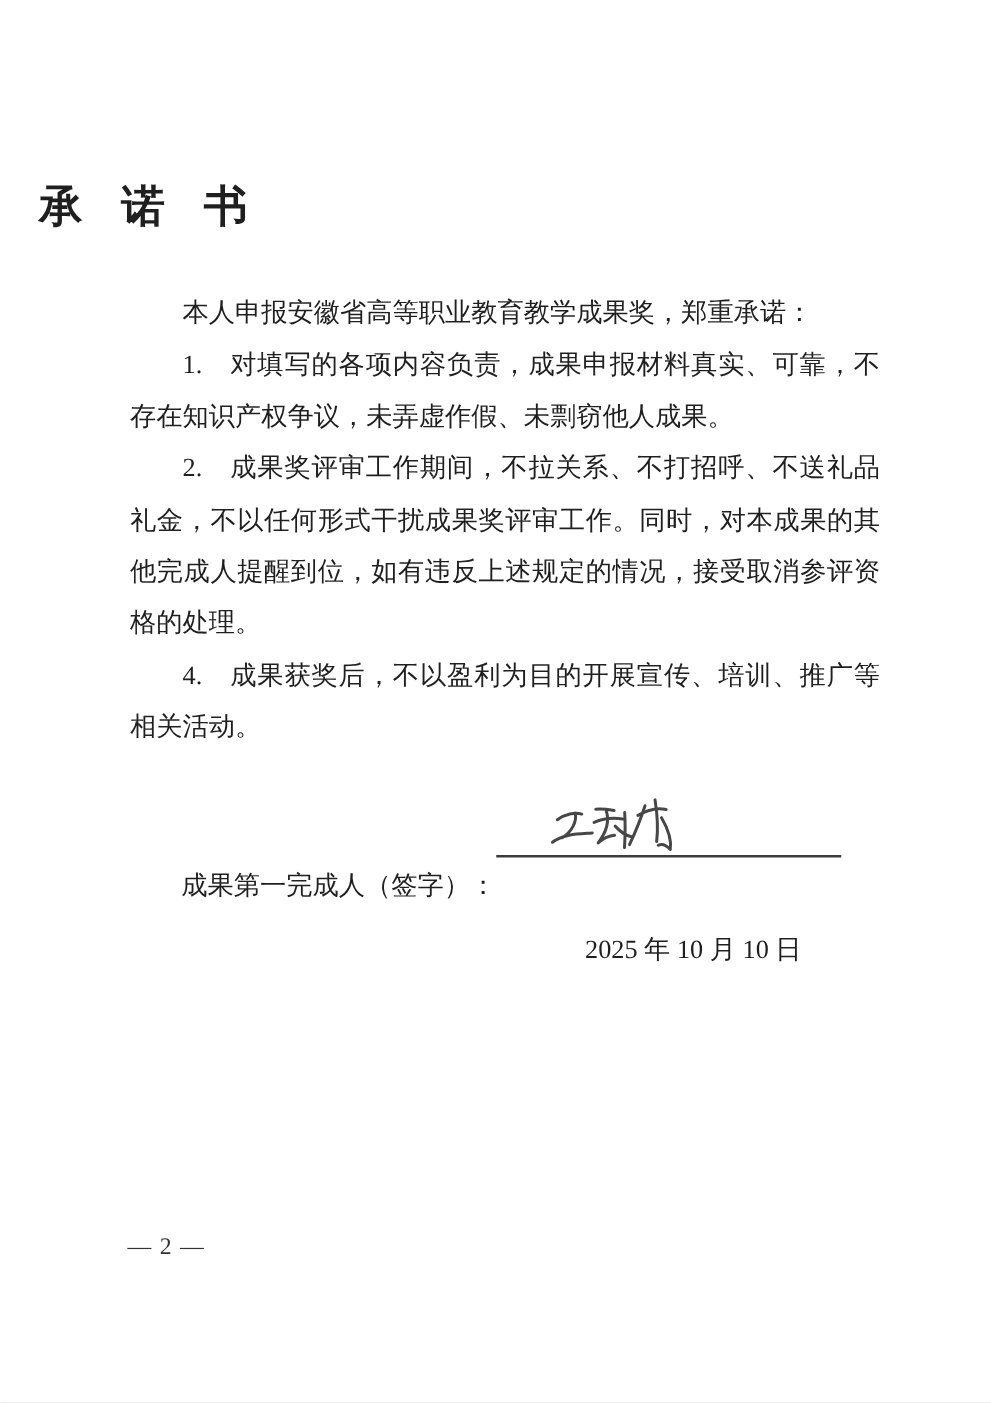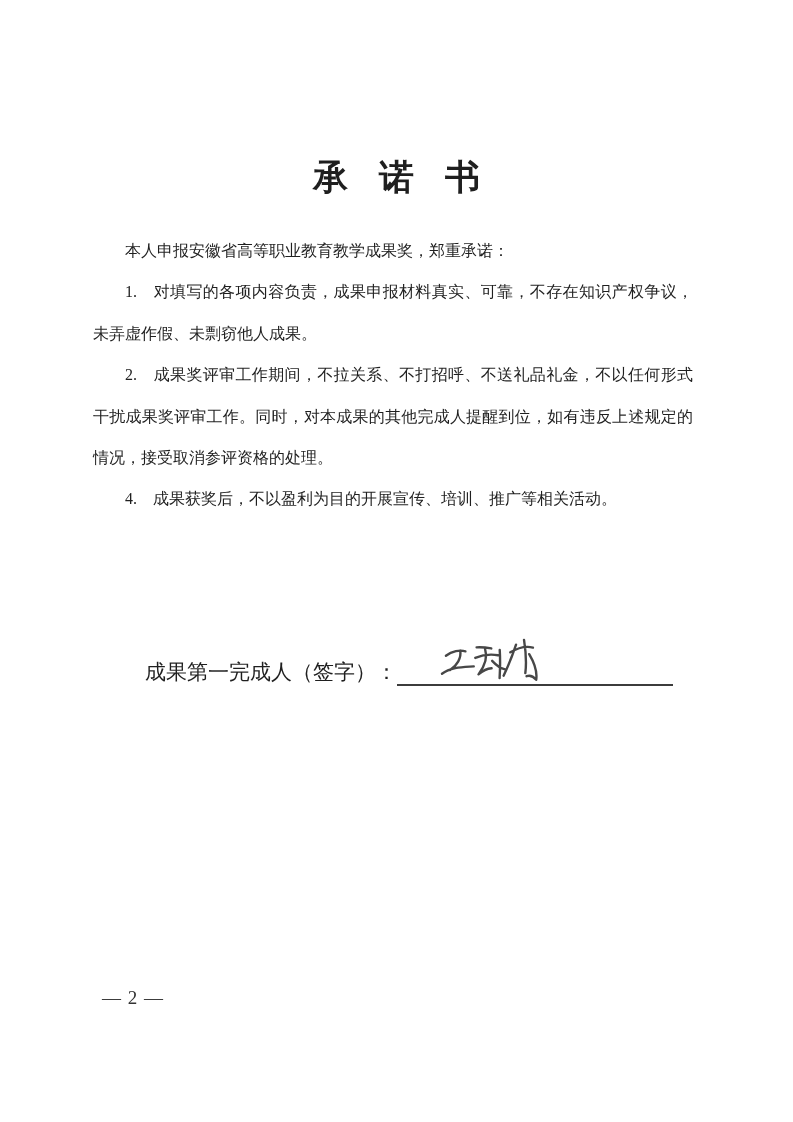--- a/index.html
+++ b/index.html
@@ -14,52 +14,52 @@
     height: 1122px;
     margin: 0 auto;
     background: #ffffff;
     color: #1f1f1f;
     font-family: "Liberation Serif", "DejaVu Serif", serif;
     overflow: hidden;
     box-shadow: 0 0 4px rgba(0,0,0,.15);
   }
   .doc-title {
     position: absolute;
-    top: 158px;
+    top: 146px;
     left: 0;
     width: 100%;
     margin: 0;
-    text-align: center;
+    text-align: left;
     font-size: 35px;
     line-height: 40px;
     font-weight: 700;
   }
   .doc-title .title-inner {
     display: inline-block;
     letter-spacing: 31px;  
     padding-left: 31px;    
   }
   .doc-body {
     position: absolute;
-    left: 93px;
+    left: 104px;
     top: 230px;
     width: 600px;
-    font-size: 16px;
+    font-size: 21px;
     line-height: 41.4px;
     text-align: justify;
     text-justify: inter-ideograph;
   }
   .doc-body p {
     margin: 0;
     text-indent: 2em;
   }
   .sig-label {
     position: absolute;
     left: 145px;
-    top: 660px;
+    top: 696px;
     font-size: 21px;
     line-height: 24px;
     white-space: nowrap;
   }
   .sig-line {
     position: absolute;
     left: 397px;
     top: 684px;
     width: 276px;
     height: 0;
@@ -124,16 +124,17 @@
                M52,24 C56,29 60,32 64,33
                M60,14 C60,24 59,33 58,41"></path>
 
       <path d="M76,10 C72,20 67,30 62,39
                M70,17 C78,13 86,12 92,14
                M84,6 C85,18 85,28 83,38
                M88,20 C92,28 95,36 93,45 C90,41 87,40 84,41"></path>
     </g>
   </svg>
 
+  <div class="date-line">2025 年 10 月 10 日</div>
 
   <div class="page-number">— 2 —</div>
 
 </div>
 
 </body></html>

